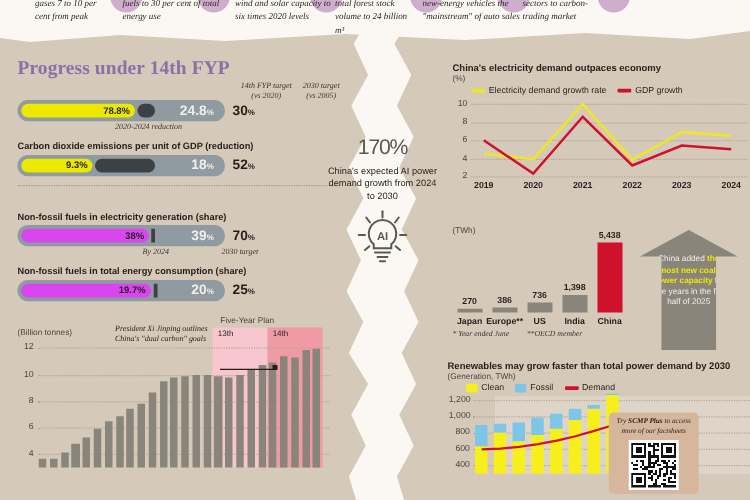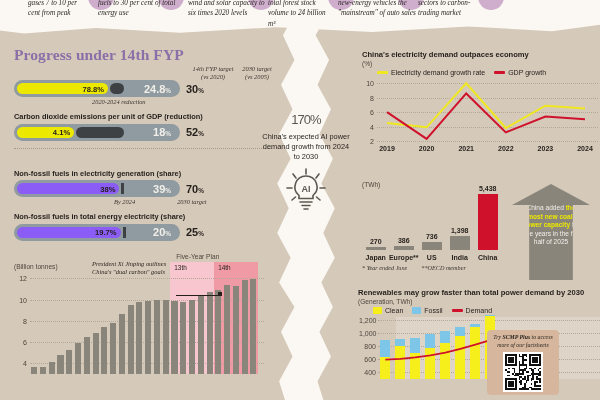--- a/index.html
+++ b/index.html
@@ -64,21 +64,21 @@
   .colhead { position:absolute; font-style:italic; font-size:6.4px; color:#3a342e;
              font-family:"Liberation Serif", serif; line-height:1.25; text-align:center; }
   .bar-label { font-size:7.4px; font-weight:bold; color:#241f1b; margin-bottom:2.5px; }
   .bar-row { display:flex; align-items:center; gap:6px; }
   .track {
     position:relative; width:166px; height:17px; border-radius:9px;
     background:#8f9ba0; display:flex; align-items:center; padding:0 3px;
   }
   .fill { height:11px; border-radius:6px; position:relative; }
   .fill.yellow { background:#ece800; }
-  .fill.pink   { background:#8b5cf6; }
+  .fill.pink   { background:#d946ef; }
   .fill-val {
     position:absolute; right:4px; top:50%; transform:translateY(-50%);
     font-size:7.6px; font-weight:bold; color:#241f1b; white-space:nowrap;
   }
   .mark { width:3px; height:11px; background:#3d4144; margin-left:2px; }
   .target1 {
     position:absolute; right:9px; top:50%; transform:translateY(-50%);
     font-size:11px; font-weight:bold; color:#f2efe9;
   }
   .target1 sub { font-size:6.4px; vertical-align:baseline; }
@@ -101,21 +101,21 @@
   .fyp-14 { background:#f09aa5; }
   .fyp-lab { position:absolute; font-size:6.4px; color:#241f1b; top:-10px; }
   .fyp-hdr { position:absolute; font-size:6.6px; color:#4d463e; top:-21px; }
   .ebar { position:absolute; bottom:0; background:#8a857b; }
   .xi-note { position:absolute; font-style:italic; font-size:6.4px; color:#241f1b;
              font-family:"Liberation Serif", serif; line-height:1.3; }
 
   
   #center { position:absolute; left:262px; top:100px; width:88px; text-align:center; z-index:5; }
   .big170 { font-size:29px; font-weight:bold; color:#5d5751; letter-spacing:-1px; line-height:1; }
-  .big170 span { font-size:13px; font-weight:normal; }
+  .big170 span { font-size:17px; font-weight:normal; }
   .c-txt { font-size:7.4px; color:#241f1b; line-height:1.32; margin-top:3px; }
 
   
   #power { position:absolute; left:362px; top:46px; width:236px; z-index:4; }
   .lc-plot { position:relative; height:62px; margin-left:15px; margin-top:3px; }
   .lg-row { display:flex; gap:9px; align-items:center; margin:2px 0 1px 15px; }
   .lg-item { display:flex; align-items:center; gap:3px; font-size:7px; color:#241f1b; }
   .lg-sw { width:11px; height:2.5px; border-radius:1px; }
   .xtick { position:absolute; bottom:-11px; transform:translateX(-50%);
            font-size:7px; font-weight:bold; color:#241f1b; }
@@ -204,21 +204,21 @@
           </div>
           <div class="target2"><span>30</span><sub>%</sub></div>
         </div>
         <div class="annot" style="margin-left: 78px; margin-top: 1px;">2020-2024 reduction</div>
       </div>
       <div style="margin-top: 7px;">
         <div class="bar-label">Carbon dioxide emissions per unit of GDP (reduction)</div>
         <div class="bar-row">
           <div class="track">
             <div class="fill yellow" style="width: 57.15px;">
-              <span class="fill-val">4.1%</span>
+              <span class="fill-val">9.3%</span>
             </div>
             <div style="height: 11px; background: rgb(61, 65, 68); border-radius: 6px; margin-left: 2px; width: 47.85px;"></div>
             <div class="target1"><span>18</span><sub>%</sub></div>
           </div>
           <div class="target2"><span>52</span><sub>%</sub></div>
         </div>
         <div class="hr-dot"></div>
       </div>
       <div style="margin-top: 20px;">
         <div class="bar-label">Non-fossil fuels in electricity generation (share)</div>
@@ -228,21 +228,21 @@
               <span class="fill-val">38%</span>
             </div>
             <div class="mark"></div>
             <div class="target1"><span>39</span><sub>%</sub></div>
           </div>
           <div class="target2"><span>70</span><sub>%</sub></div>
         </div>
         <div class="annot" style="margin-left: 100px; margin-top: 1px;">By 2024<span class="annot" style="margin-left: 42px;">2030 target</span></div>
       </div>
       <div style="margin-top: 7px;">
-        <div class="bar-label">Non-fossil fuels in total energy electricity (share)</div>
+        <div class="bar-label">Non-fossil fuels in total energy consumption (share)</div>
         <div class="bar-row">
           <div class="track">
             <div class="fill pink" style="width: 103.515px;">
               <span class="fill-val">19.7%</span>
             </div>
             <div class="mark"></div>
             <div class="target1"><span>20</span><sub>%</sub></div>
           </div>
           <div class="target2"><span>25</span><sub>%</sub></div>
         </div>

